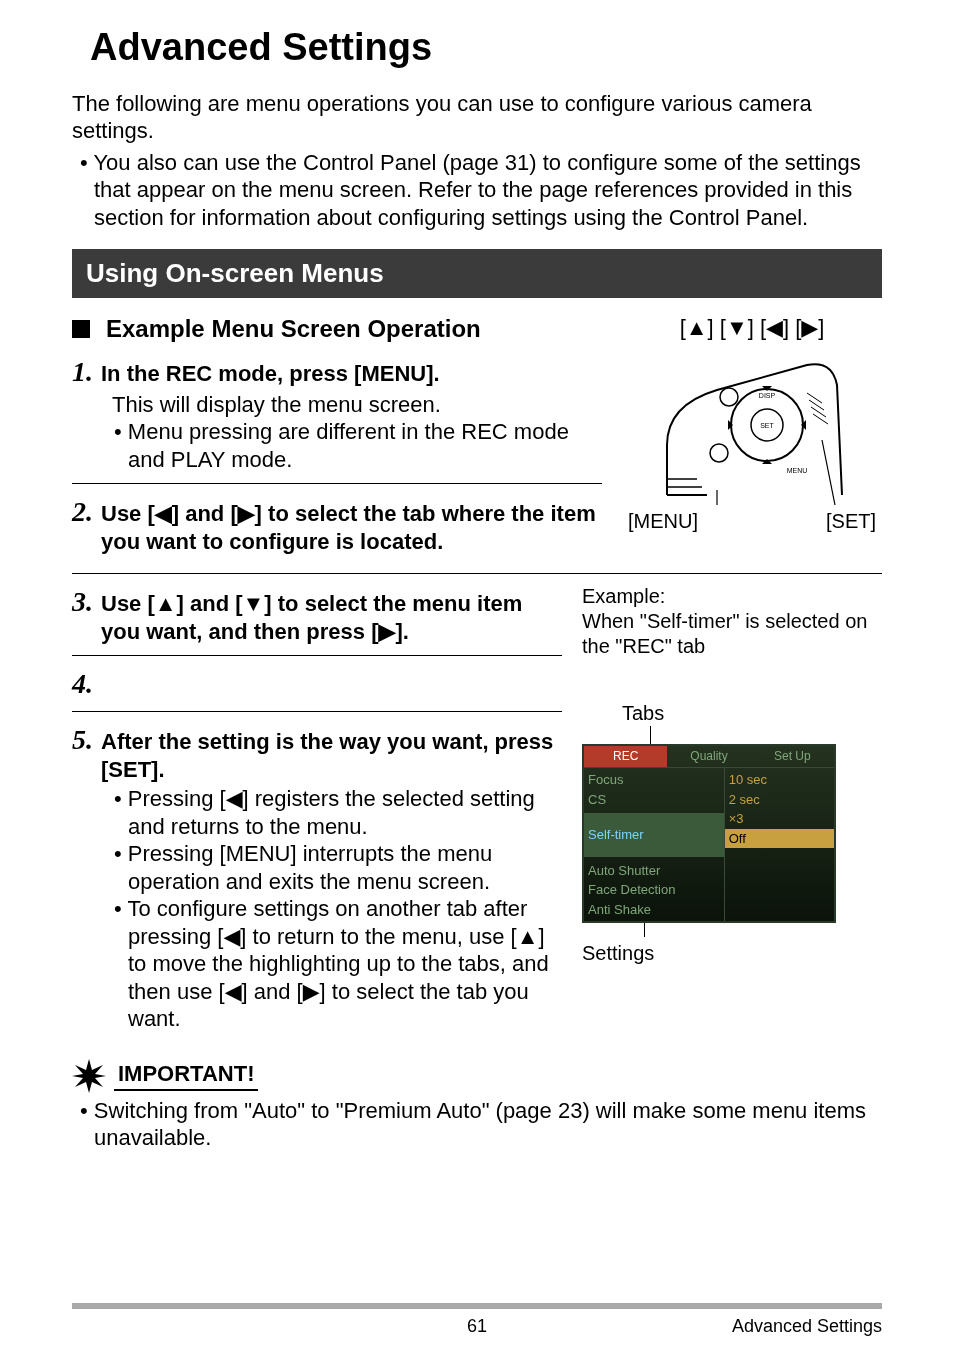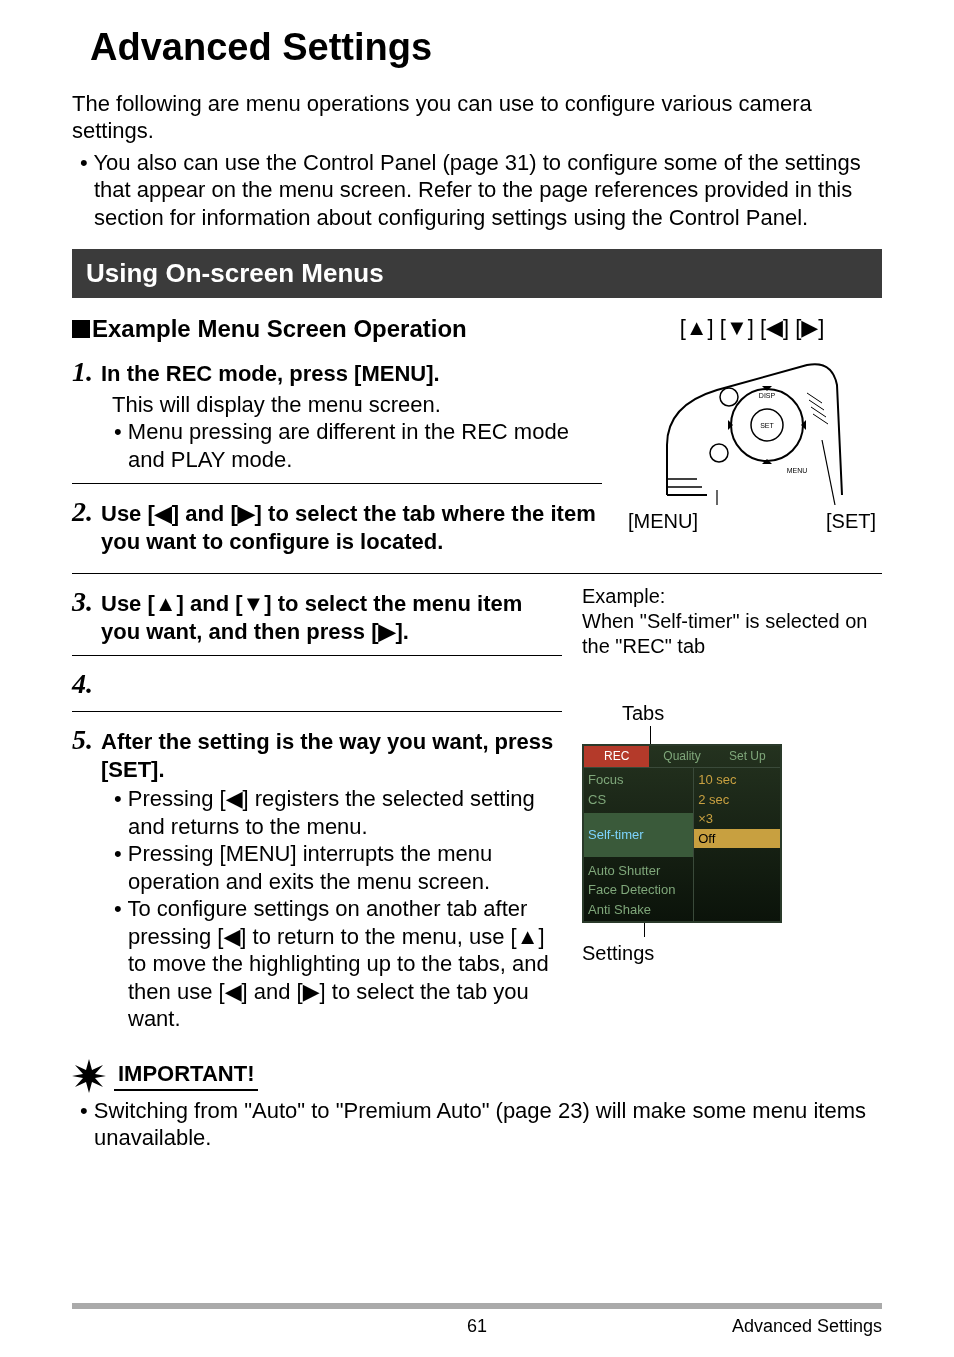--- a/index.html
+++ b/index.html
@@ -28,21 +28,21 @@
     font-size: 26px;
     font-weight: bold;
     padding: 8px 14px;
     margin-bottom: 16px;
   }
   .subheading {
     font-size: 24px;
     font-weight: bold;
     display: flex;
     align-items: center;
-    gap: 2px;
+    gap: 16px;
     margin-bottom: 10px;
   }
   .sq { width: 18px; height: 18px; background: #000; display: inline-block; }
   .two-col { display: flex; gap: 20px; }
   .col-left { flex: 1 1 auto; }
   .col-right { width: 260px; flex: none; text-align: center; }
 
   .step { margin-bottom: 8px; }
   .step-head { display: flex; align-items: baseline; gap: 8px; font-weight: bold; }
   .step-num { font-size: 28px; font-style: italic; font-family: "Times New Roman", serif; }
@@ -62,21 +62,21 @@
   .camera-diag { width: 190px; height: 160px; margin: 0 auto; position: relative; }
   .camera-diag svg { width: 100%; height: 100%; }
 
   
   .example-label { text-align: left; font-size: 20px; margin-bottom: 12px; }
   .tabs-label { font-size: 20px; text-align: left; margin-left: 40px; }
   .settings-label { font-size: 20px; text-align: left; margin-top: 4px; }
 
   
   .menu-shot {
-    width: 200px; margin-left: 0;
+    width: 254px; margin-left: 0;
     border: 2px solid #2a3a2a;
     background: linear-gradient(#24321f, #0b130a);
     font-size: 13px;
     color: #7fa77a;
     position: relative;
   }
   .menu-tabs { display: flex; border-bottom: 1px solid #3a4a3a; }
   .menu-tab { flex: 1; text-align: center; padding: 3px 0; font-size: 12px; }
   .menu-tab.active { background: #b43a2a; color: #fff; }
   .menu-body { display: flex; }

